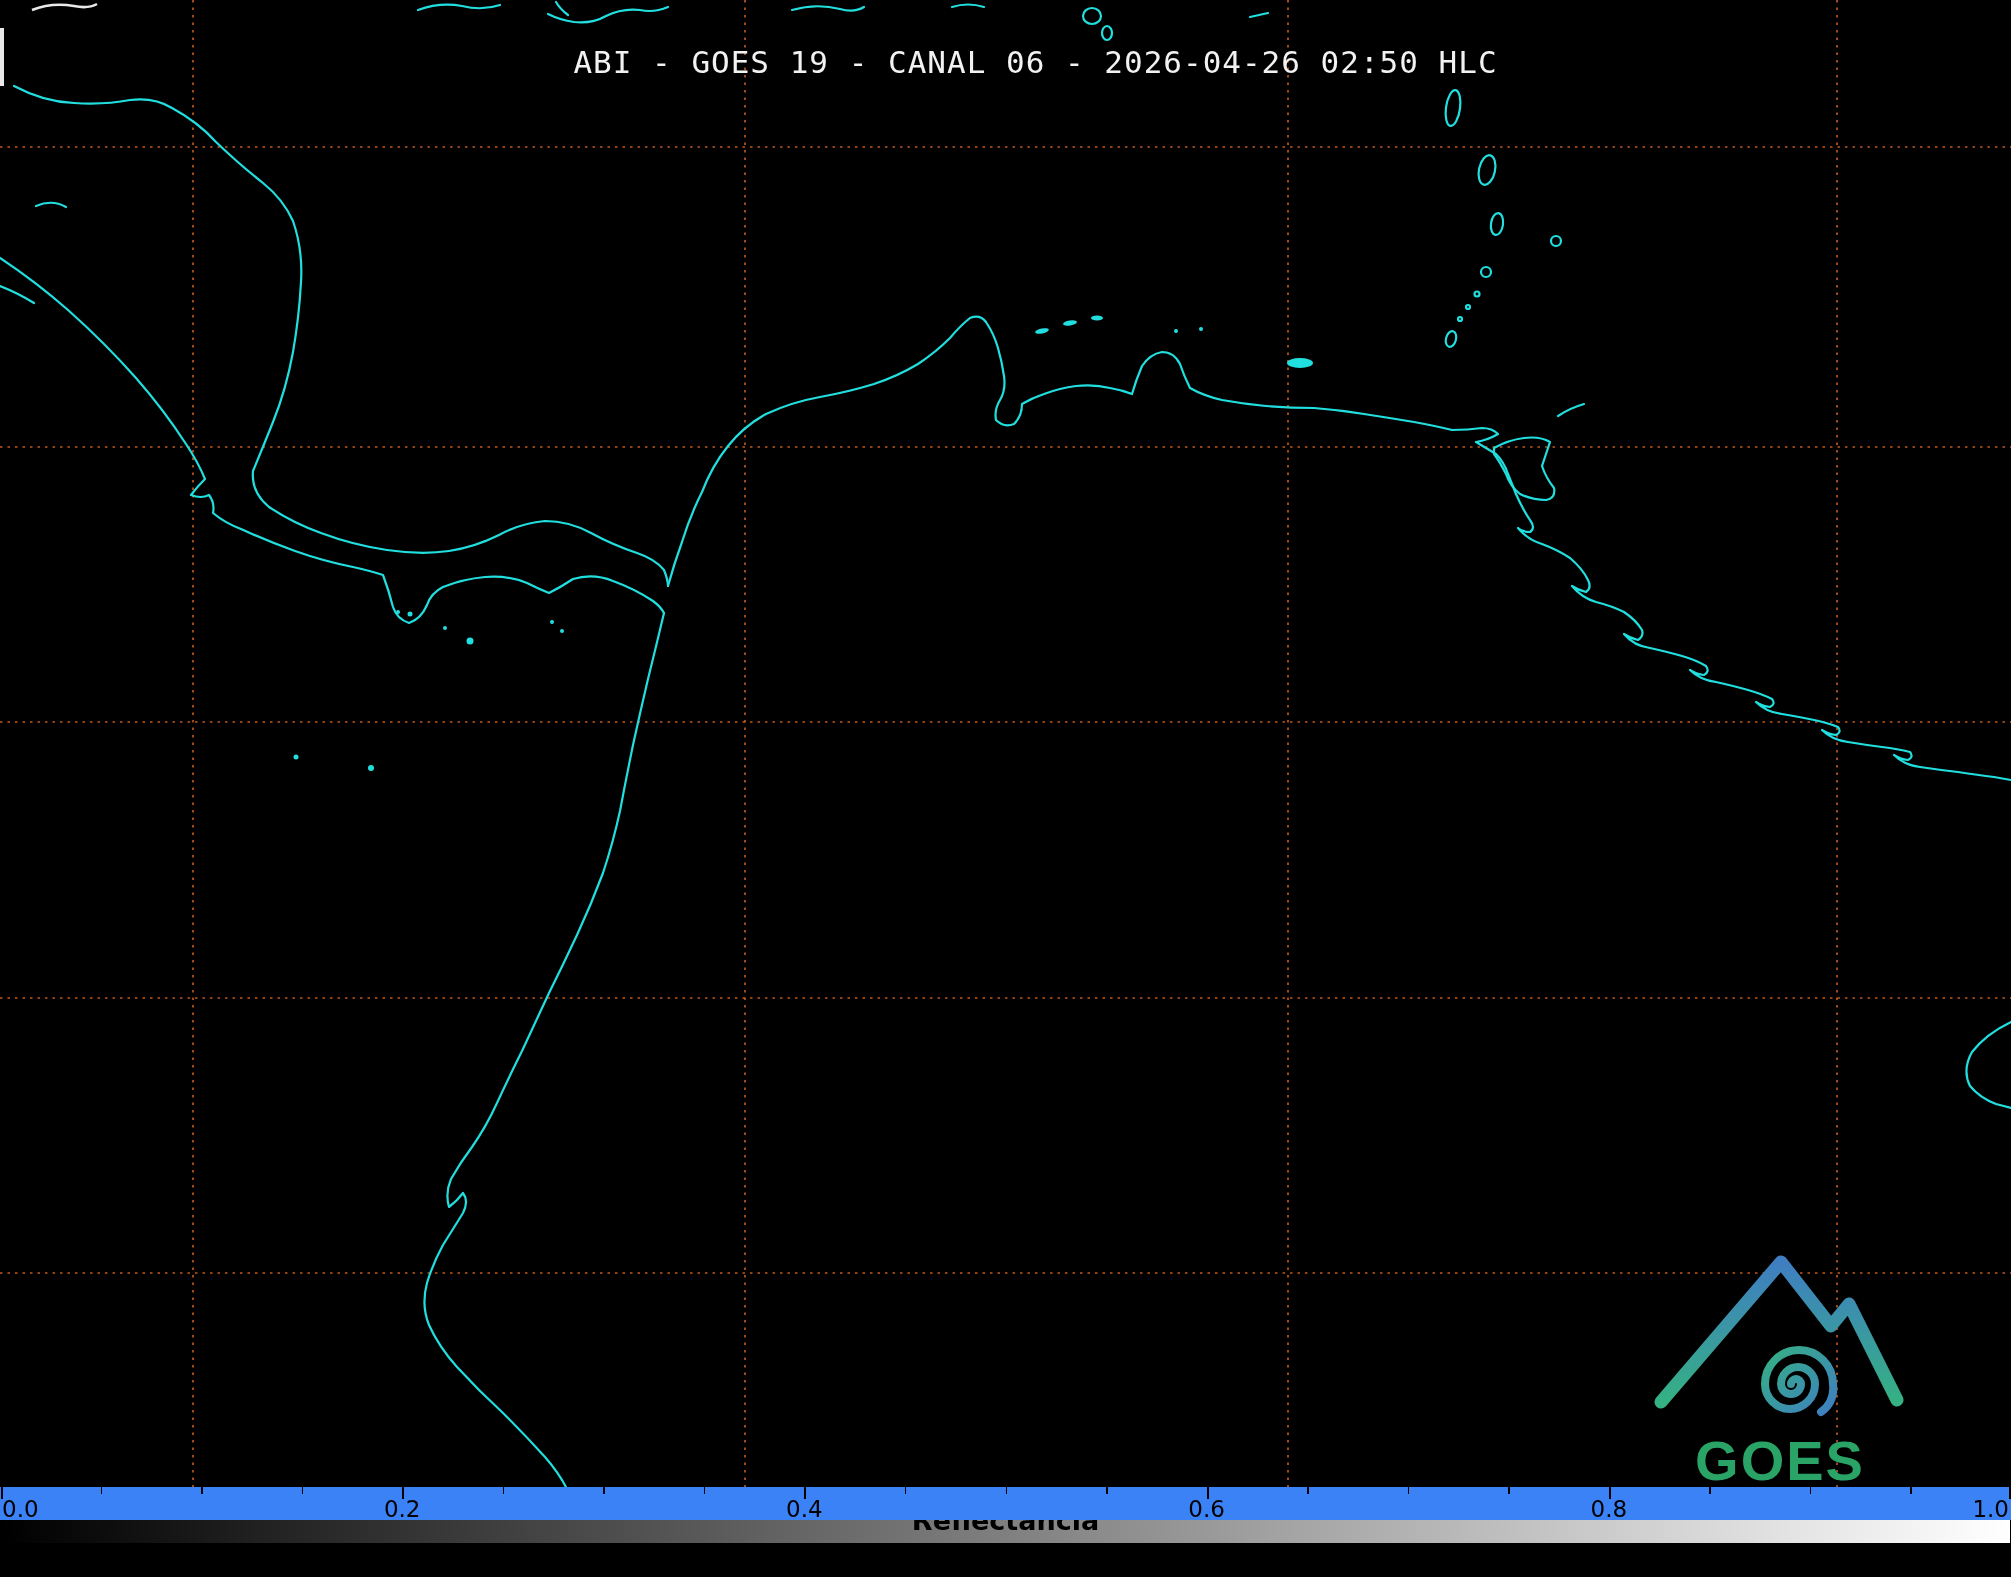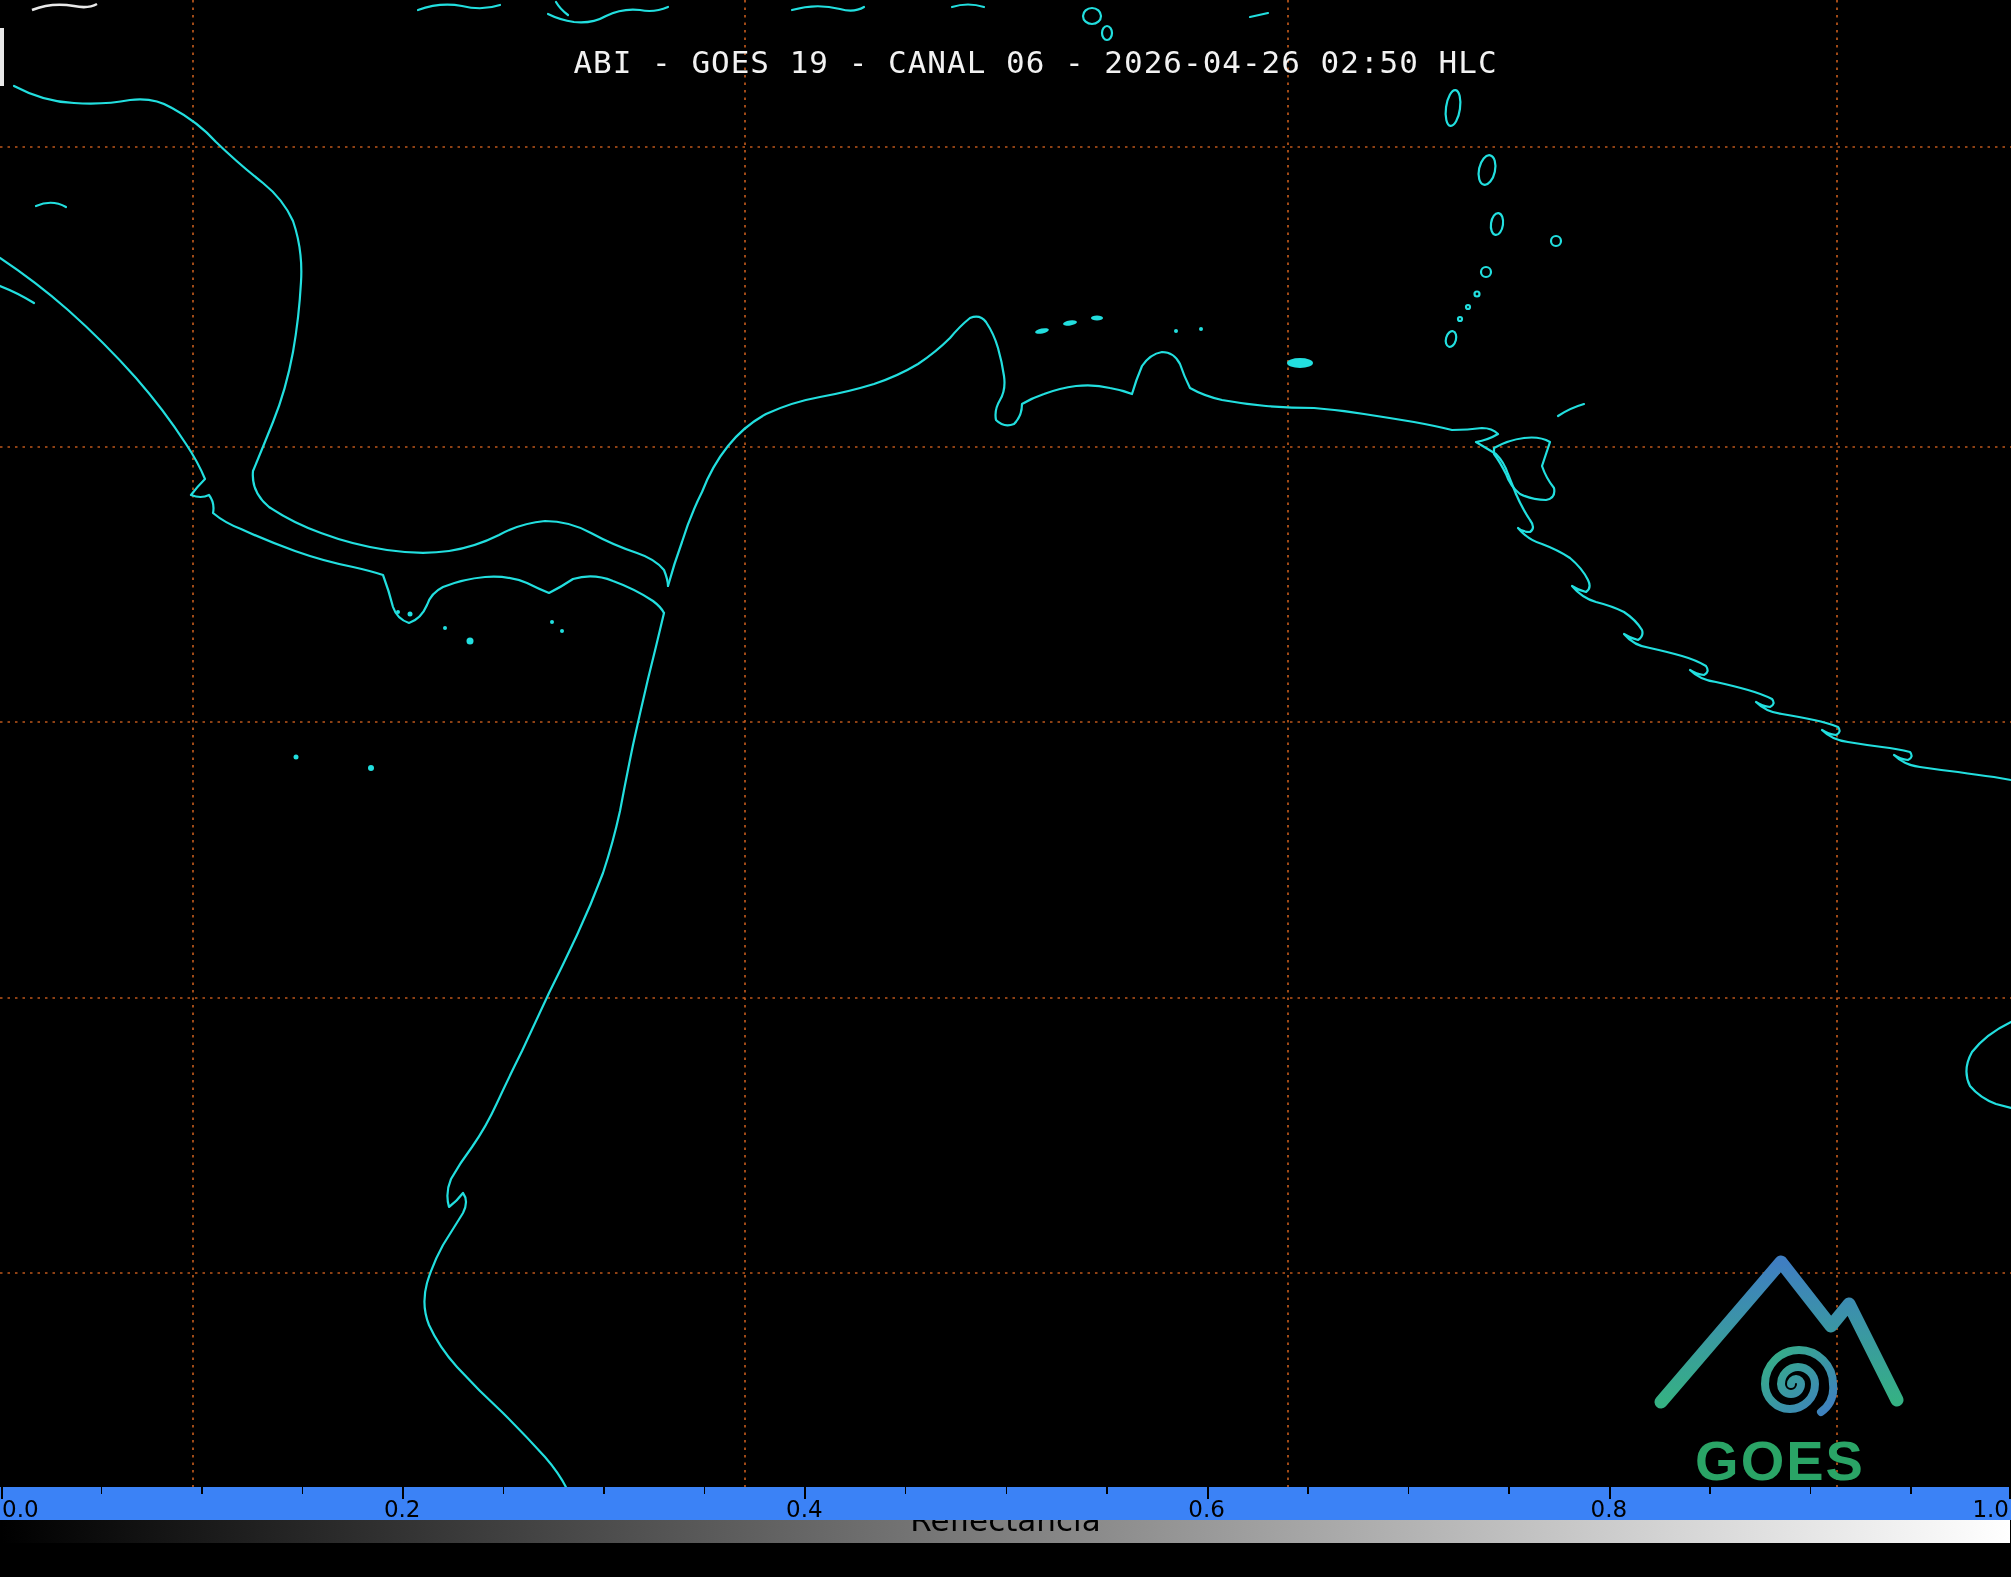--- a/index.html
+++ b/index.html
@@ -13,22 +13,22 @@
   .coast-dot circle, .coast-dot ellipse{fill:var(--coast,#22dfdf);stroke:none;}
   .map-title{position:absolute;top:44px;left:50%;margin-left:30px;transform:translateX(-50%);
     color:#f2f2f2;font-size:31px;letter-spacing:1px;white-space:nowrap;}
   .logo{position:absolute;left:1645px;top:1242px;width:270px;height:250px;}
   .logo-text{position:absolute;left:50%;transform:translateX(-50%);top:186px;
     font-family:"Liberation Sans",sans-serif;font-weight:bold;font-size:56px;letter-spacing:2px;
     color:var(--logo-text,#2aa466);}
   .colorbar{position:absolute;left:0;top:1496px;width:2011px;height:48px;box-sizing:border-box;
     background:linear-gradient(to right,var(--cb0,#000),var(--cb1,#fff));
     border:1px solid #000;display:flex;align-items:center;justify-content:center;}
-  .colorbar-label{font-family:"DejaVu Sans","Liberation Sans",sans-serif;font-weight:normal;
-    font-size:31px;color:#000;}
+  .colorbar-label{font-family:"DejaVu Sans","Liberation Sans",sans-serif;font-weight:bold;
+    font-size:27px;color:#000;}
   .colorbar-axis{position:absolute;left:0;top:1487px;width:2011px;height:33px;background:#3b82f6;}
   .tick{position:absolute;top:0;background:#000;}
   .tick.major{width:2px;height:12px;}
   .tick.minor{width:1.5px;height:7px;}
   .tick-label{position:absolute;top:9px;font-family:"DejaVu Sans","Liberation Sans",sans-serif;
     font-size:23px;color:#000;white-space:nowrap;}
 </style>
 </head>
 <body>
 

